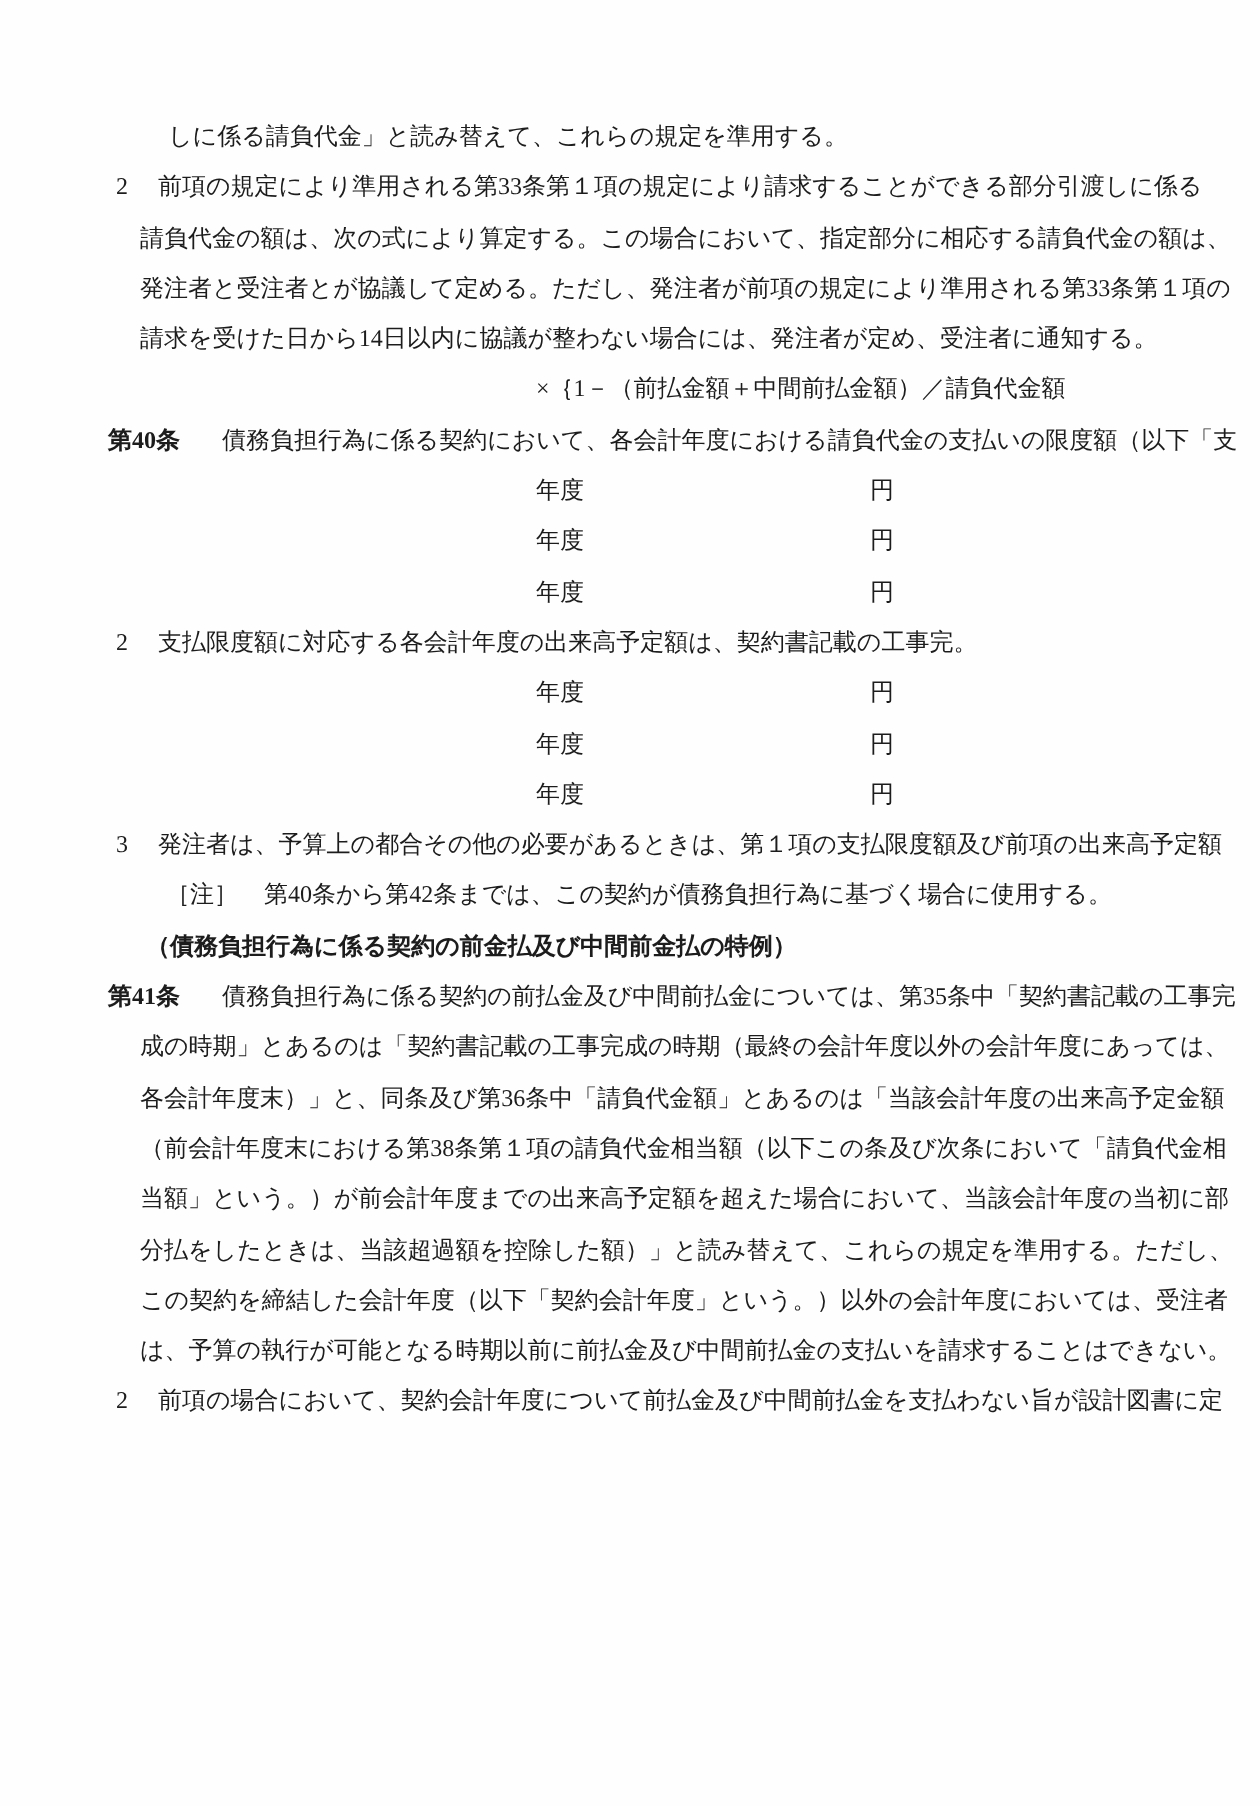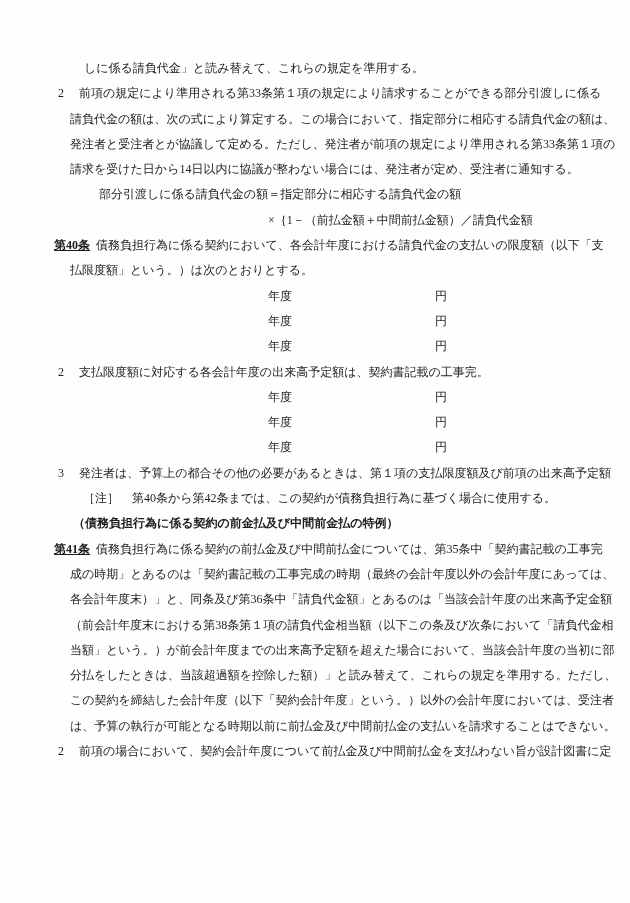--- a/index.html
+++ b/index.html
@@ -31,21 +31,21 @@
   }
   
   .line.cont    { padding-left: 70px; }
   
   .line.cont2   { padding-left: 84px; }
   
   .line.para    { padding-left: 58px; }
   .line.para .num { display: inline-block; width: 21px; }
   
   .line.article { padding-left: 54px; }
-  .line.article .num { font-weight: bold; margin-right: 6px; text-decoration: underline; }
+  .line.article .num { font-weight: bold; margin-right: 21px; }
   
   .line.heading { padding-left: 73px; font-weight: bold; }
   
   .line.formula1 { padding-left: 99px; }
   .line.formula2 { padding-left: 268px; }
   
   .line.amount  { padding-left: 268px; }
   .line.amount .unit { position: absolute; left: 435px; top: 0; }
   
   .line.note    { padding-left: 83px; }
@@ -54,24 +54,22 @@
 </head>
 <body>
 
 <div class="page">
   <div class="doc">
       <div class="line cont2"><span class="text">しに係る請負代金」と読み替えて、これらの規定を準用する。</span></div>
       <div class="line para"><span class="num">2</span><span class="text">前項の規定により準用される第33条第１項の規定により請求することができる部分引渡しに係る</span></div>
       <div class="line cont"><span class="text">請負代金の額は、次の式により算定する。この場合において、指定部分に相応する請負代金の額は、</span></div>
       <div class="line cont"><span class="text">発注者と受注者とが協議して定める。ただし、発注者が前項の規定により準用される第33条第１項の</span></div>
       <div class="line cont"><span class="text">請求を受けた日から14日以内に協議が整わない場合には、発注者が定め、受注者に通知する。</span></div>
-      <div class="line formula1"><span class="text">部分引渡しに係る請負代金の額＝指定部分に相応する請負代金の額</span></div>
       <div class="line formula2"><span class="text">×｛1－（前払金額＋中間前払金額）／請負代金額</span></div>
       <div class="line article"><span class="num">第40条</span><span class="text">債務負担行為に係る契約において、各会計年度における請負代金の支払いの限度額（以下「支</span></div>
-      <div class="line cont"><span class="text">払限度額」という。）は次のとおりとする。</span></div>
       <div class="line amount"><span class="label">年度</span><span class="unit">円</span></div>
       <div class="line amount"><span class="label">年度</span><span class="unit">円</span></div>
       <div class="line amount"><span class="label">年度</span><span class="unit">円</span></div>
       <div class="line para"><span class="num">2</span><span class="text">支払限度額に対応する各会計年度の出来高予定額は、契約書記載の工事完。</span></div>
       <div class="line amount"><span class="label">年度</span><span class="unit">円</span></div>
       <div class="line amount"><span class="label">年度</span><span class="unit">円</span></div>
       <div class="line amount"><span class="label">年度</span><span class="unit">円</span></div>
       <div class="line para"><span class="num">3</span><span class="text">発注者は、予算上の都合その他の必要があるときは、第１項の支払限度額及び前項の出来高予定額</span></div>
       <div class="line note"><span class="label">［注］</span><span class="text">第40条から第42条までは、この契約が債務負担行為に基づく場合に使用する。</span></div>
       <div class="line heading"><span class="text">（債務負担行為に係る契約の前金払及び中間前金払の特例）</span></div>

